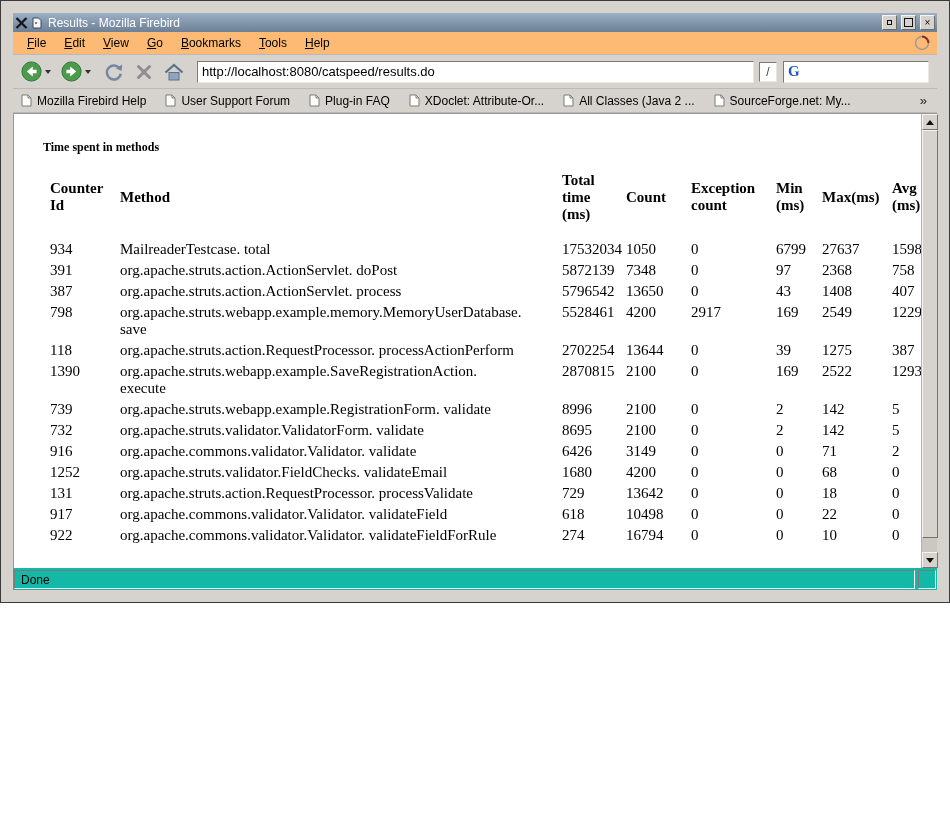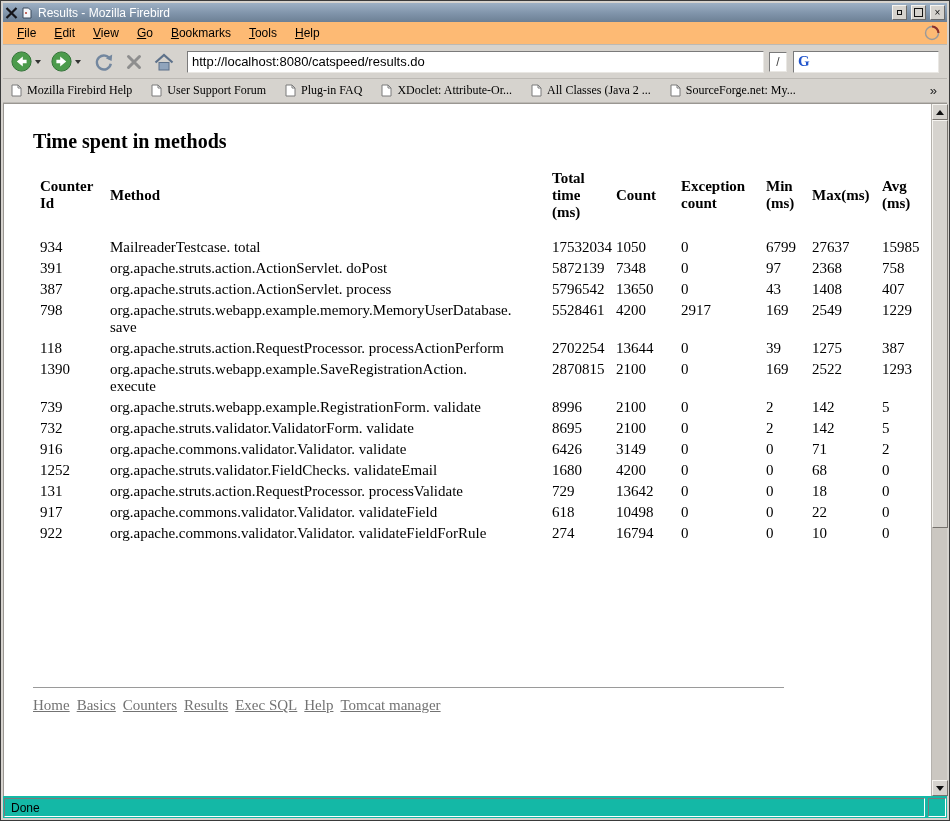--- a/index.html
+++ b/index.html
@@ -1,19 +1,19 @@
 <!DOCTYPE html>
 <html><head>
 <meta charset="utf-8">
 <style>
   * { margin:0; padding:0; box-sizing:border-box; }
   html,body { width:950px; height:821px; background:#fff; font-family:"Liberation Sans",sans-serif; }
 
-  .window { width:950px; height:821px; background:#d6d3ce; border:1px solid #3a3a3a;
-            padding:2px; display:flex; flex-direction:column; }
+  .window { width:950px; height:603px; background:#d6d3ce; border:1px solid #3a3a3a;
+            padding:12px; display:flex; flex-direction:column; }
 
   
   .titlebar { height:19px; flex:0 0 19px; display:flex; align-items:center; gap:4px;
               padding:0 2px; background:linear-gradient(180deg,#9db0c4 0%,#8094aa 55%,#6d8095 100%); }
   .x11-icon svg, .doc-icon svg { display:block; }
   .title-text { flex:1; color:#fff; font-size:12px; padding-left:2px;
                 white-space:nowrap; overflow:hidden; }
   .win-btn { width:15px; height:15px; background:#d6d3ce; border:1px solid;
              border-color:#f6f4f0 #6b6b6b #6b6b6b #f6f4f0; display:flex;
              align-items:center; justify-content:center; font-size:10px; line-height:1;
@@ -52,31 +52,31 @@
                 border-color:#7a7a7a #e9e7e3 #e9e7e3 #7a7a7a; display:flex; align-items:center;
                 padding:0 4px; gap:4px; }
   .g-logo { font-family:"Liberation Serif",serif; font-weight:bold; font-size:15px;
             color:#2255cc; line-height:1; }
   .search-input { flex:1; width:40px; border:none; outline:none; background:transparent;
                   font-size:13px; }
 
   
   .bookmarksbar { height:24px; flex:0 0 24px; display:flex; align-items:center;
                   padding:0 8px; background:#d6d3ce; border-bottom:1px solid #bcb9b4; }
-  .bm-items { display:flex; align-items:center;font-family:Liberation Serif, serif; }
+  .bm-items { display:flex; align-items:center; }
   .bm-item { display:flex; align-items:center; gap:5px; font-size:12px; color:#000;
              margin-right:19px; white-space:nowrap; }
   .bm-overflow { margin-left:auto; font-size:13px; color:#222; padding:0 2px; }
 
   
   .content { flex:1; position:relative; background:#fff;
              border-top:1px solid #9a9792; border-left:1px solid #9a9792; }
   .page { position:absolute; left:0; top:0; right:16px; bottom:0; overflow:hidden;
           background:#fff; font-family:"Liberation Serif",serif; color:#000; }
-  .page-heading { font-size:20px; font-weight:bold; margin:26px 0 0 29px; }
+  .page-heading { font-size:12px; font-weight:bold; margin:26px 0 0 29px; }
 
   table.results { table-layout:fixed; border-collapse:collapse; margin:12px 0 0 36px; width:892px; }
   col.c-counter{width:70px;} col.c-method{width:442px;} col.c-total{width:64px;}
   col.c-count{width:65px;} col.c-exc{width:85px;} col.c-min{width:46px;}
   col.c-max{width:70px;} col.c-avg{width:50px;}
   th { font-size:15px; font-weight:bold; text-align:left; vertical-align:middle;
        white-space:pre-line; line-height:17px; height:72px; padding:0 2px 12px 0; }
   td { font-size:15px; text-align:left; vertical-align:top; line-height:17px;
        padding:2px 2px 2px 0; white-space:pre-line; }
 

